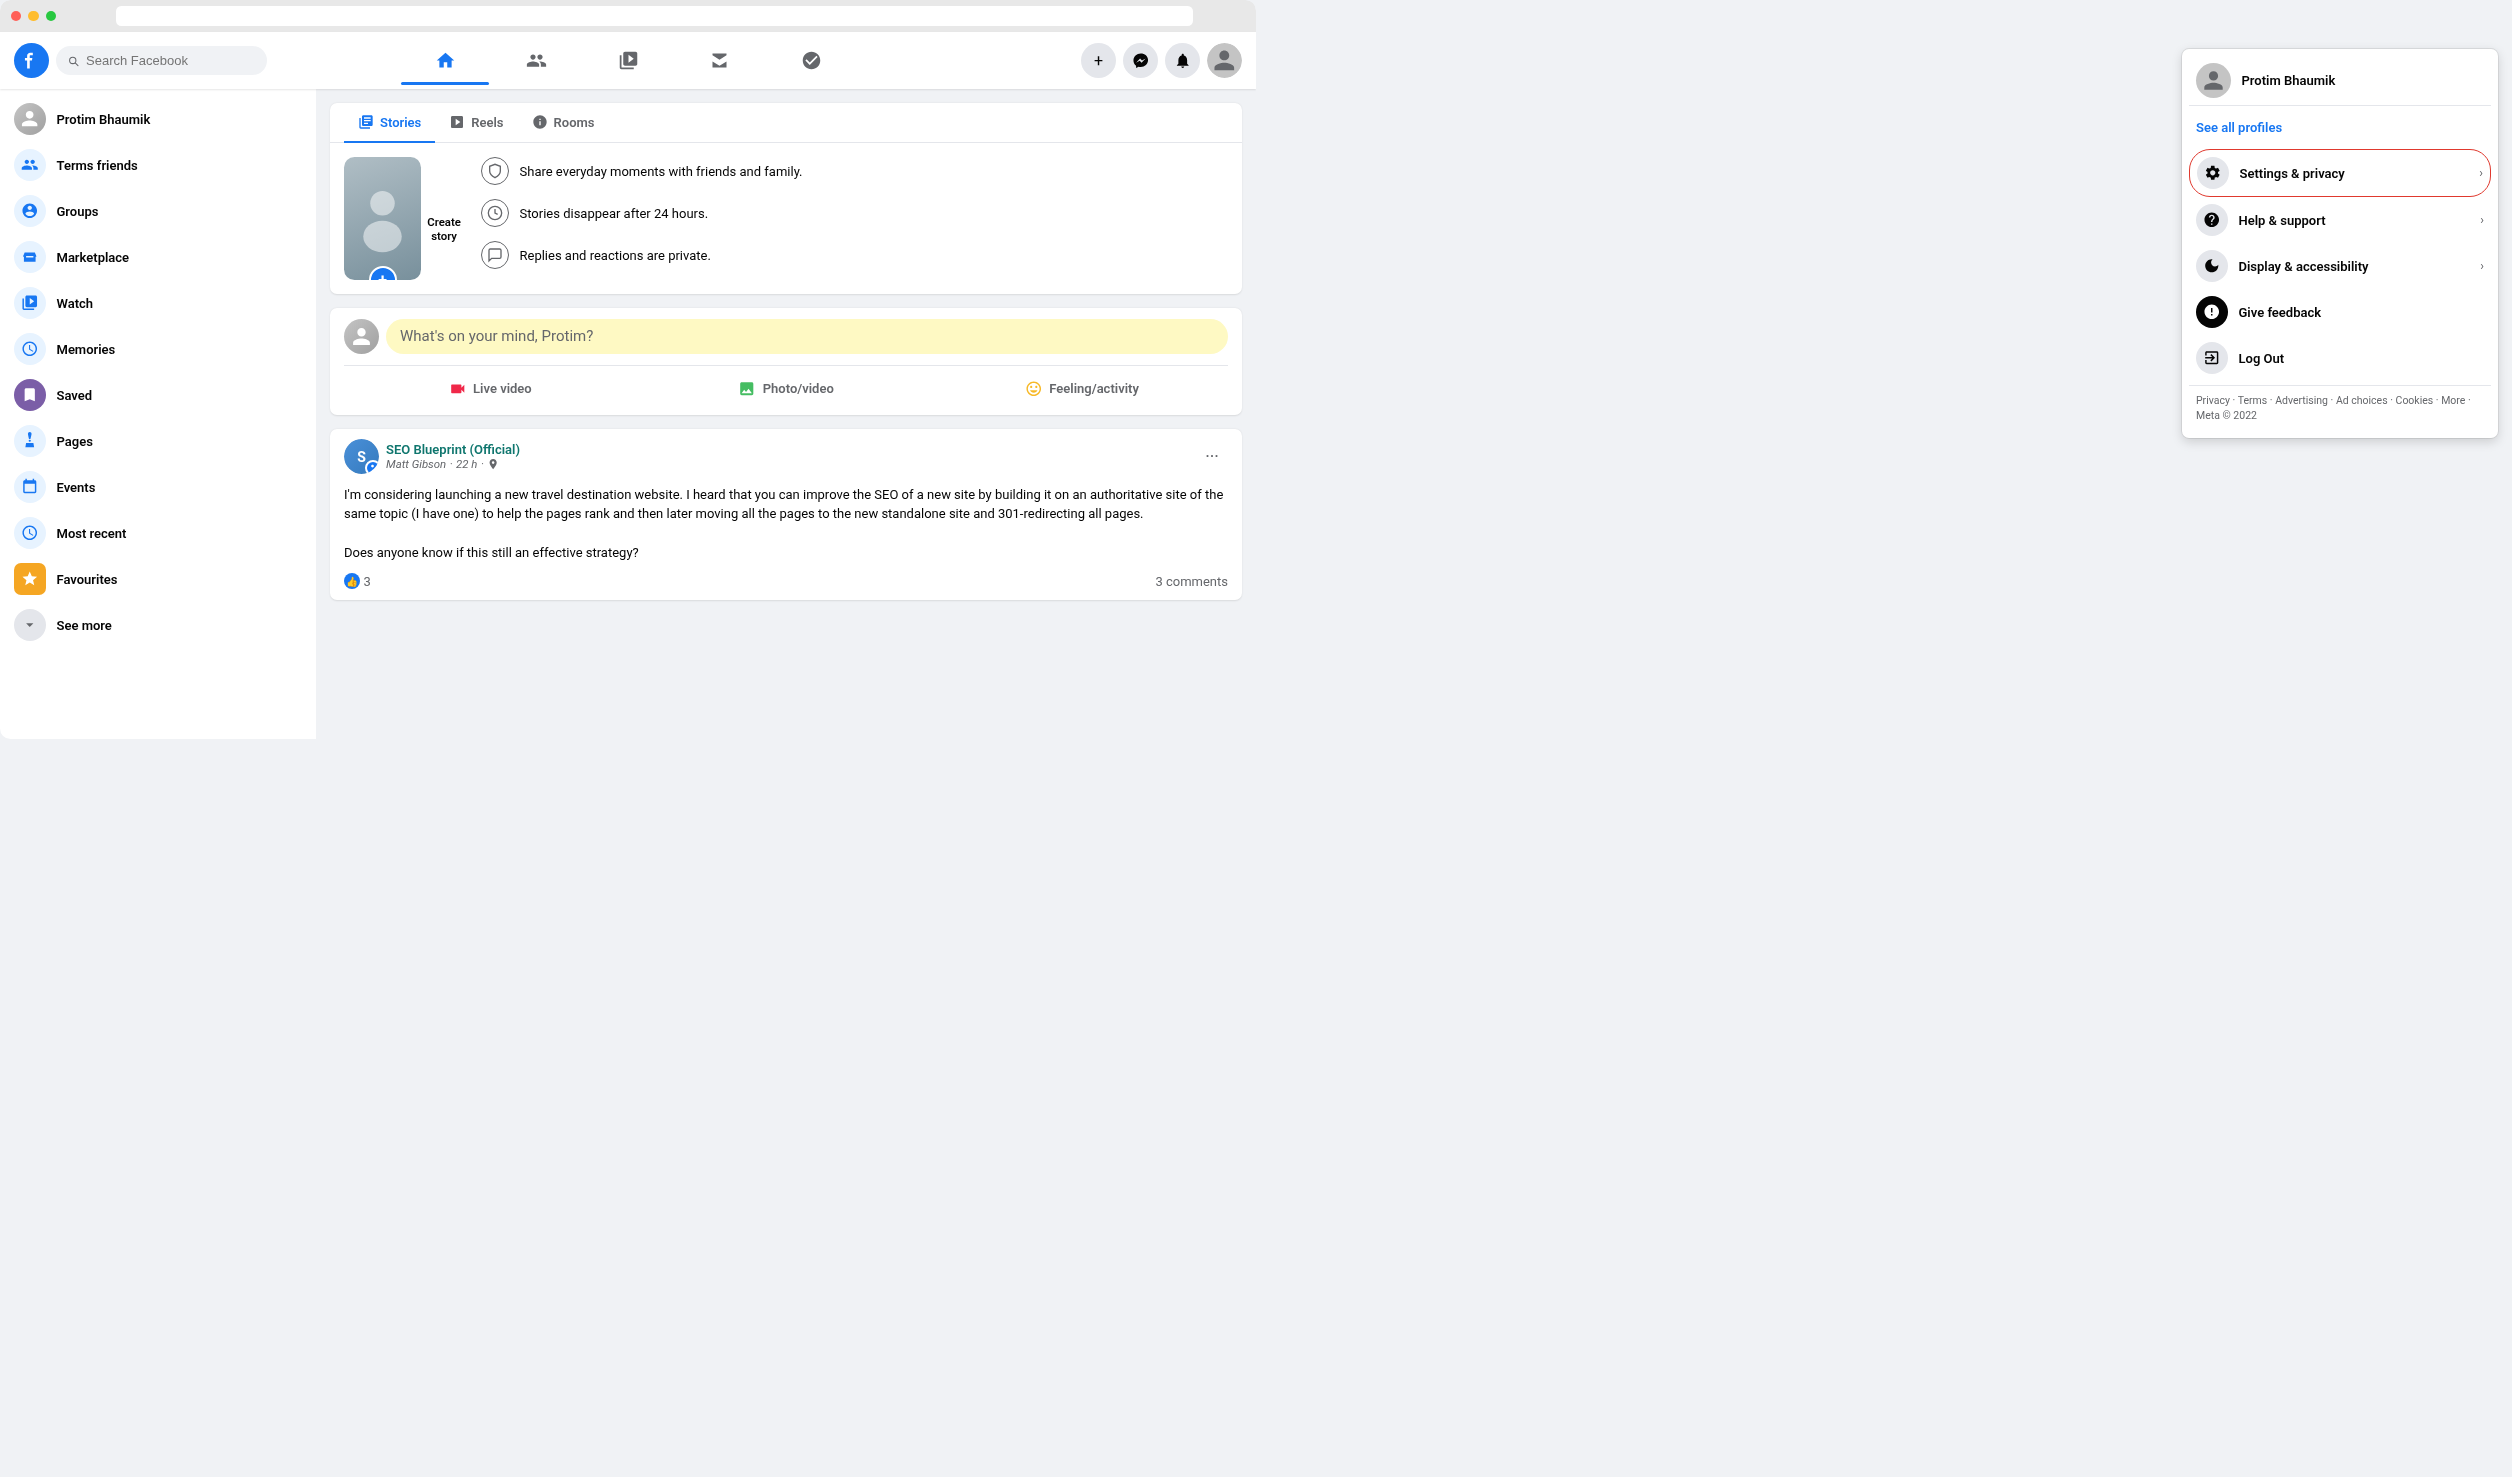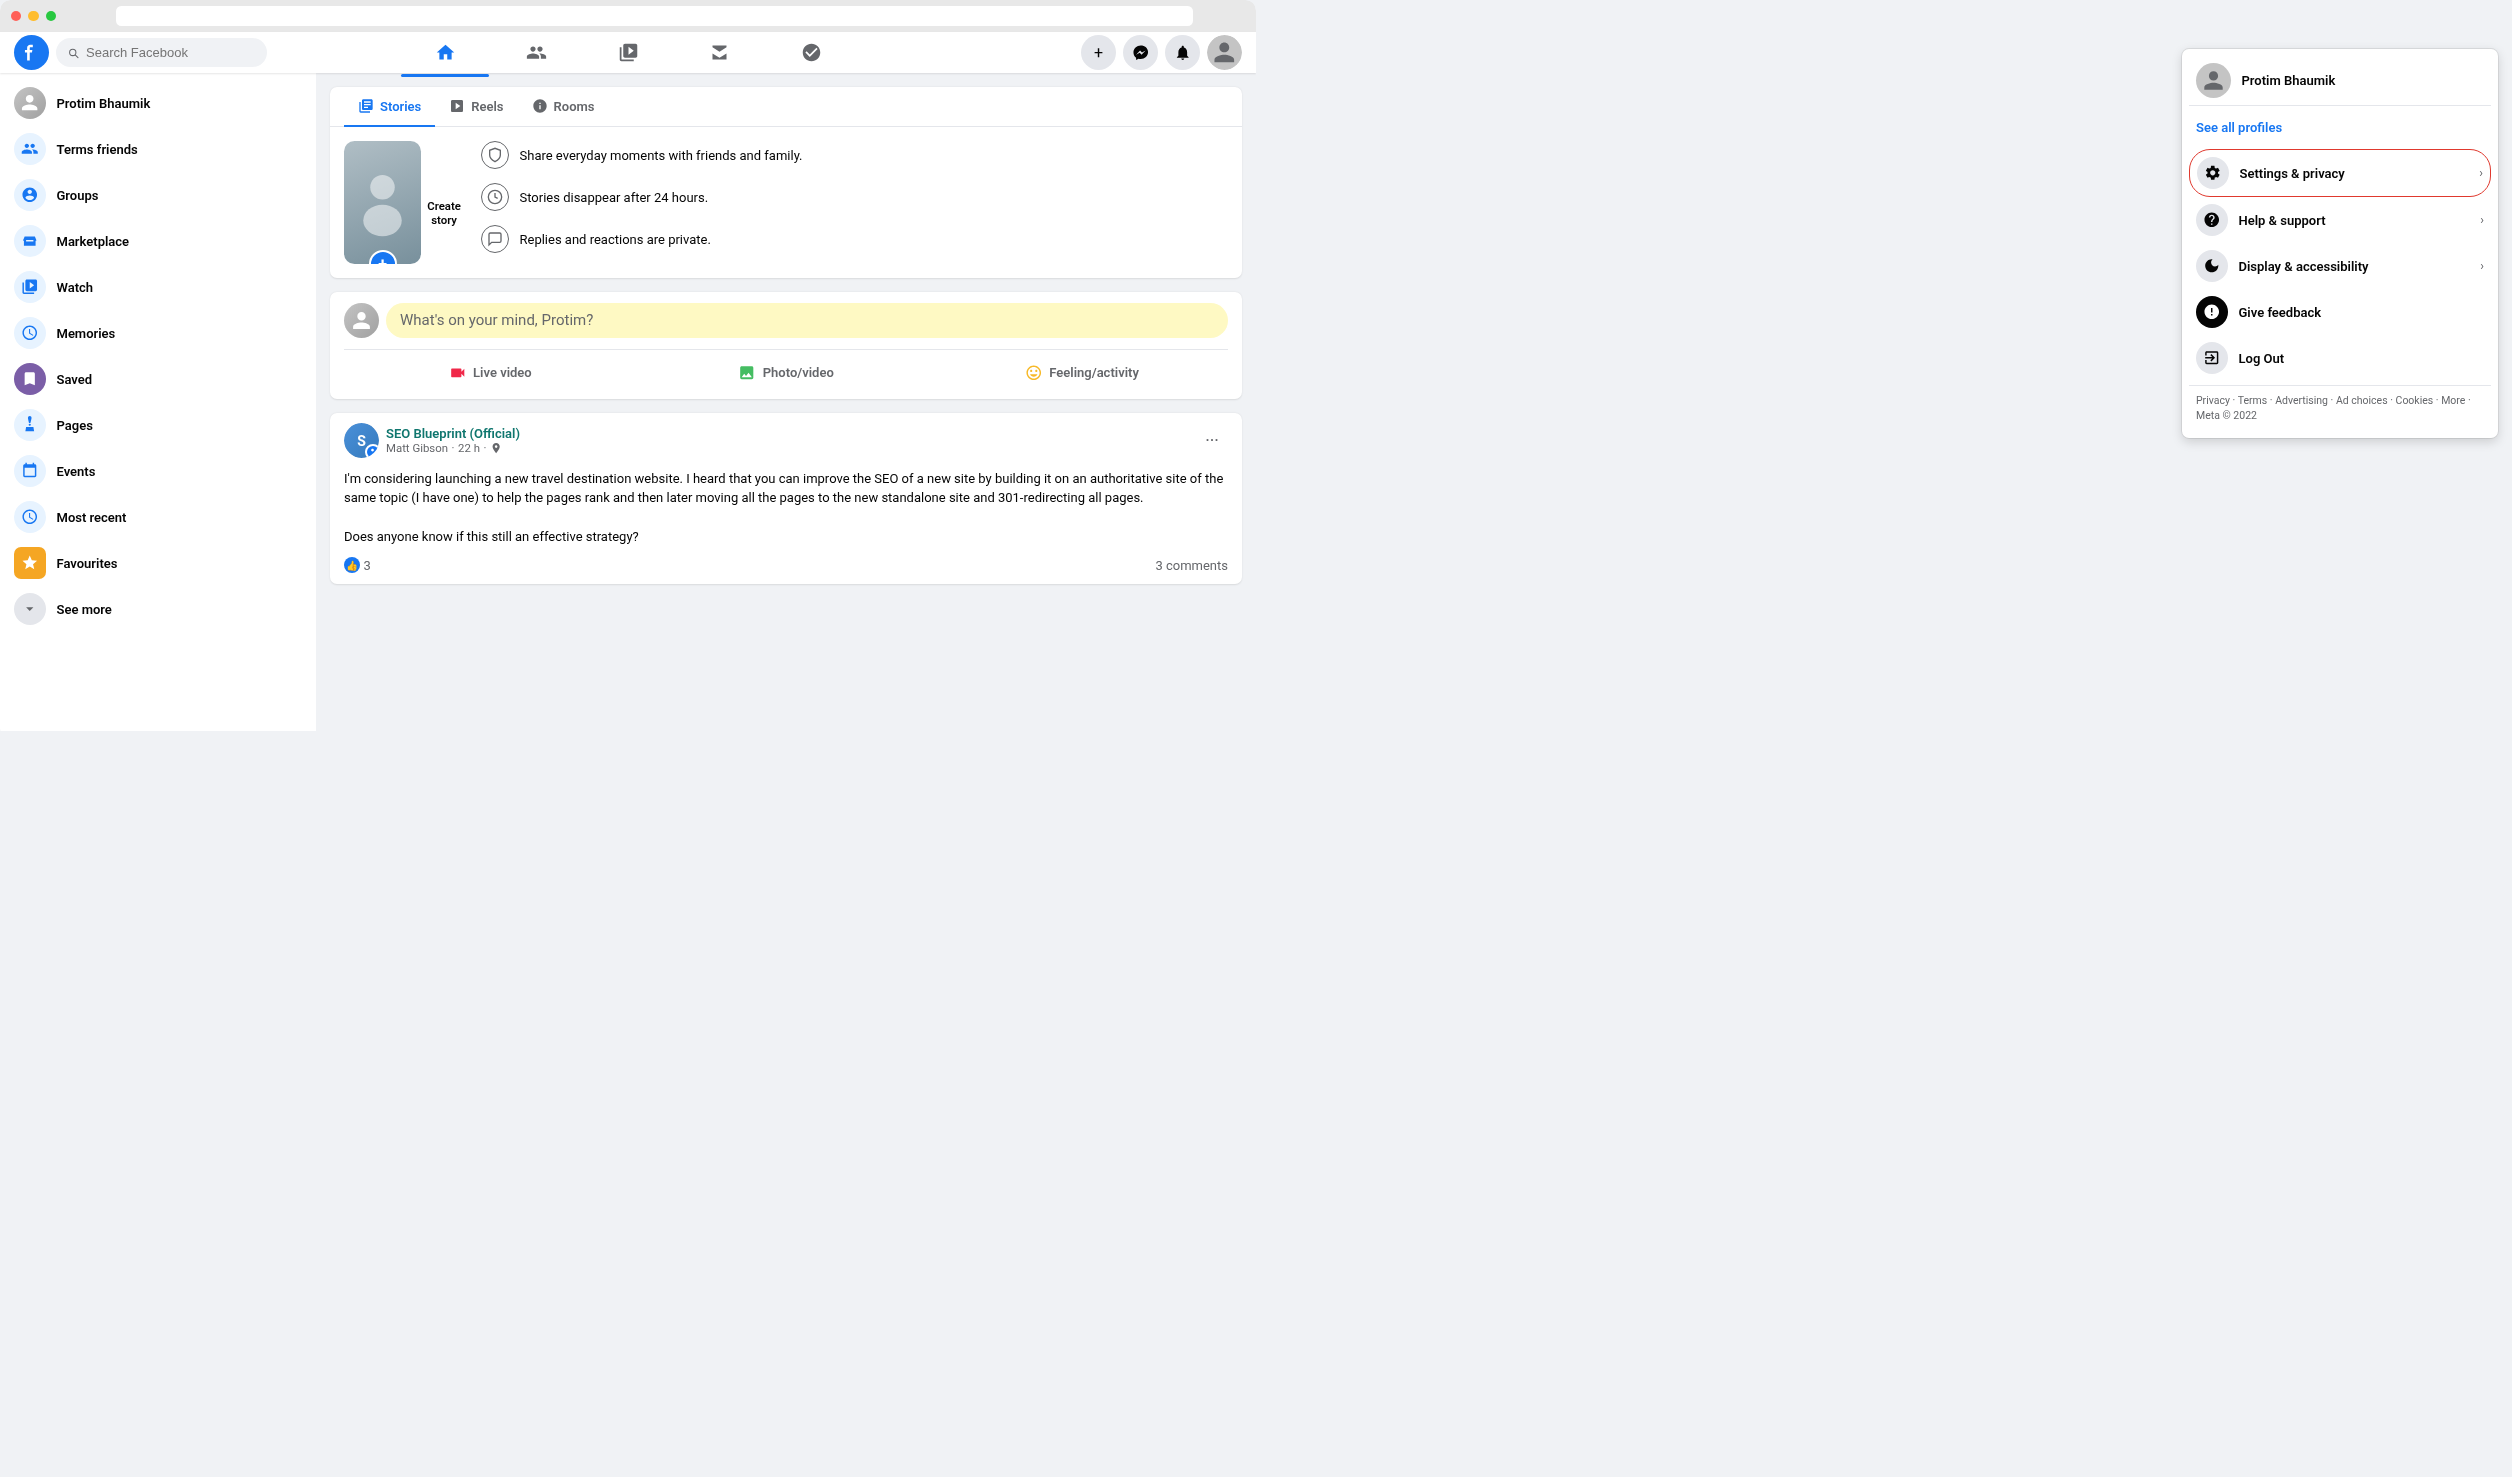--- a/index.html
+++ b/index.html
@@ -33,21 +33,21 @@
       flex: 1;
       margin: 0 53px;
       background: #fff;
       border-radius: 5.3px;
       height: 19.3px;
     }
 
     
     .navbar {
       background: #fff;
-      height: 41px;
+      height: 57px;
       display: flex;
       align-items: center;
       padding: 13px 14px;
       box-shadow: 0 0.9px 1.8px rgba(0,0,0,0.1);
       position: relative;
       z-index: 100;
     }
     .navbar-left {
       display: flex;
       align-items: center;
@@ -346,21 +346,21 @@
       width: 35px; height: 35px;
       border-radius: 50%;
       background: #e4e6eb;
       display: flex; align-items: center; justify-content: center;
       font-size: 14px;
       overflow: hidden;
       position: relative;
     }
     .post-author-info { display: flex; flex-direction: column; }
     .post-author-name { font-size: 13px; font-weight: 600; color: #0f766e; }
-    .post-author-meta { font-size: 11.4px; color: #65676b; display: flex; align-items: center; gap: 3.5px; }
+    .post-author-meta { font-size: 11.4px; color: #65676b; display: flex; align-items: center; gap: 3.5px; font-style: italic; }
     .post-more-btn {
       width: 32px; height: 32px;
       border-radius: 50%;
       display: flex; align-items: center; justify-content: center;
       cursor: pointer;
       font-size: 17.5px;
       color: #65676b;
     }
     .post-content {
       padding: 0 14px;

